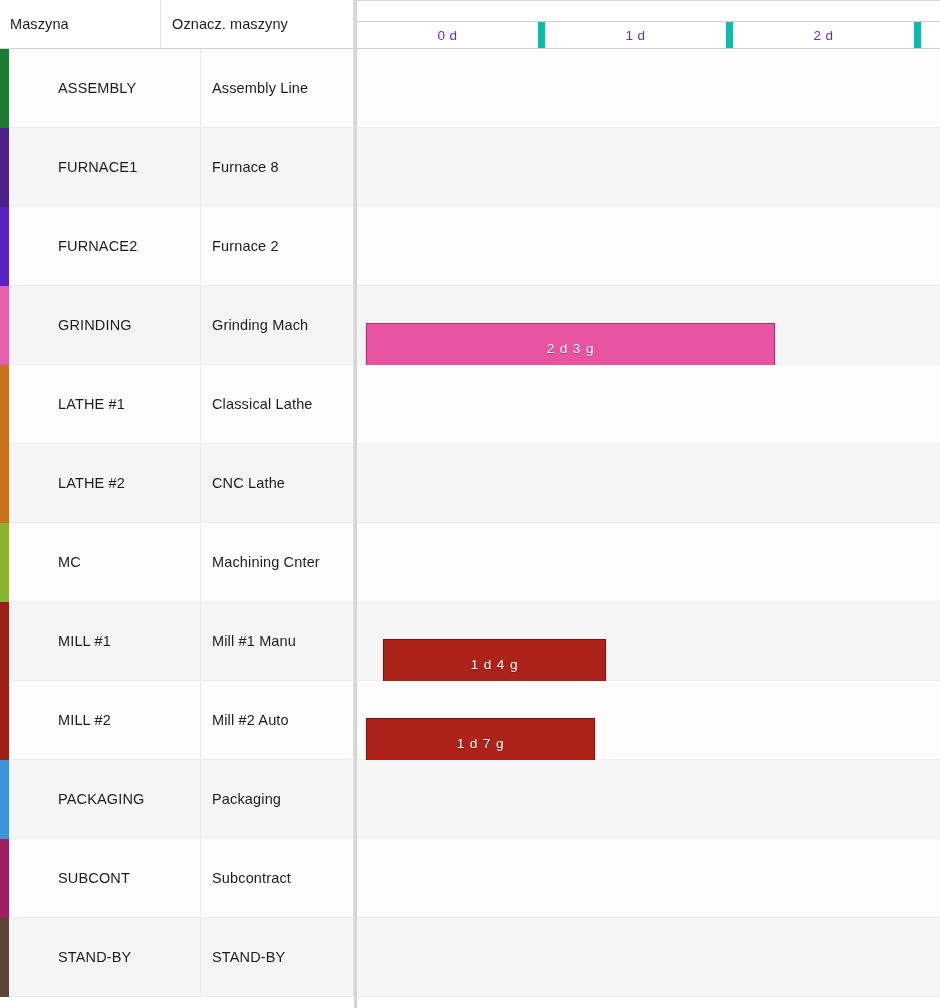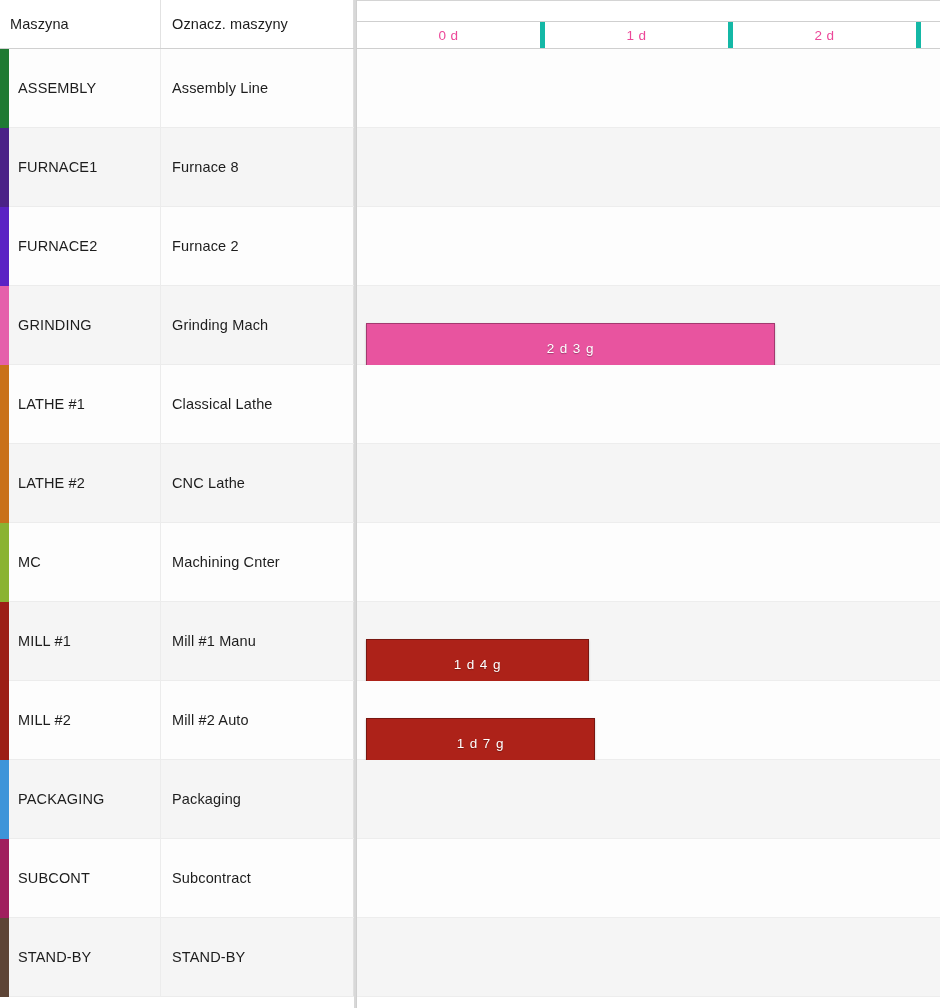--- a/index.html
+++ b/index.html
@@ -83,20 +83,21 @@
     align-items: center;
     font-size: 14.5px;
     color: #1d1d1d;
     letter-spacing: .15px;
   }
   .cell.c1 {
     width: 161px;
     flex: 0 0 161px;
     padding-left: 18px;
     border-right: 1px solid #ececec;
+    margin-left: 40px;
   }
   .cell.c2 {
     flex: 1 1 auto;
     padding-left: 11px;
     border-right: 1px solid #e0e0e0;
   }
 
   
   .right-panel {
     position: relative;
@@ -122,23 +123,23 @@
     background: #ffffff;
     border-bottom: 1px solid #cfcfcf;
   }
   .tl-scale .tick {
     width: 188px;
     flex: 0 0 188px;
     display: flex;
     align-items: center;
     justify-content: center;
     font-size: 13.5px;
-    color: #ec4899;
+    color: #6d28d9;
     letter-spacing: .4px;
-    border-right: 5px solid #14b8a6;
+    border-right: 7px solid #14b8a6;
     background: #ffffff;
   }
 
   .tl-body {
     position: relative;
     height: 909px;
   }
 
   .tl-row {
     position: relative;
@@ -256,21 +257,21 @@
         <div class="tl-row odd"></div>
         <div class="tl-row even"></div>
         <div class="tl-row odd"></div>
         <div class="tl-row even">
           <div class="bar" style="left: 9px; width: 409px; background: rgb(232, 84, 159);">2 d 3 g</div>
         </div>
         <div class="tl-row odd"></div>
         <div class="tl-row even"></div>
         <div class="tl-row odd"></div>
         <div class="tl-row even">
-          <div class="bar" style="left: 9px; width: 223px; background: rgb(173, 34, 25);">1 d 4 g</div>
+          <div class="bar" style="left: 26px; width: 223px; background: rgb(173, 34, 25);">1 d 4 g</div>
         </div>
         <div class="tl-row odd">
           <div class="bar" style="left: 9px; width: 229px; background: rgb(173, 34, 25);">1 d 7 g</div>
         </div>
         <div class="tl-row even"></div>
         <div class="tl-row odd"></div>
         <div class="tl-row even"></div>
       </div>
   </div>
 

